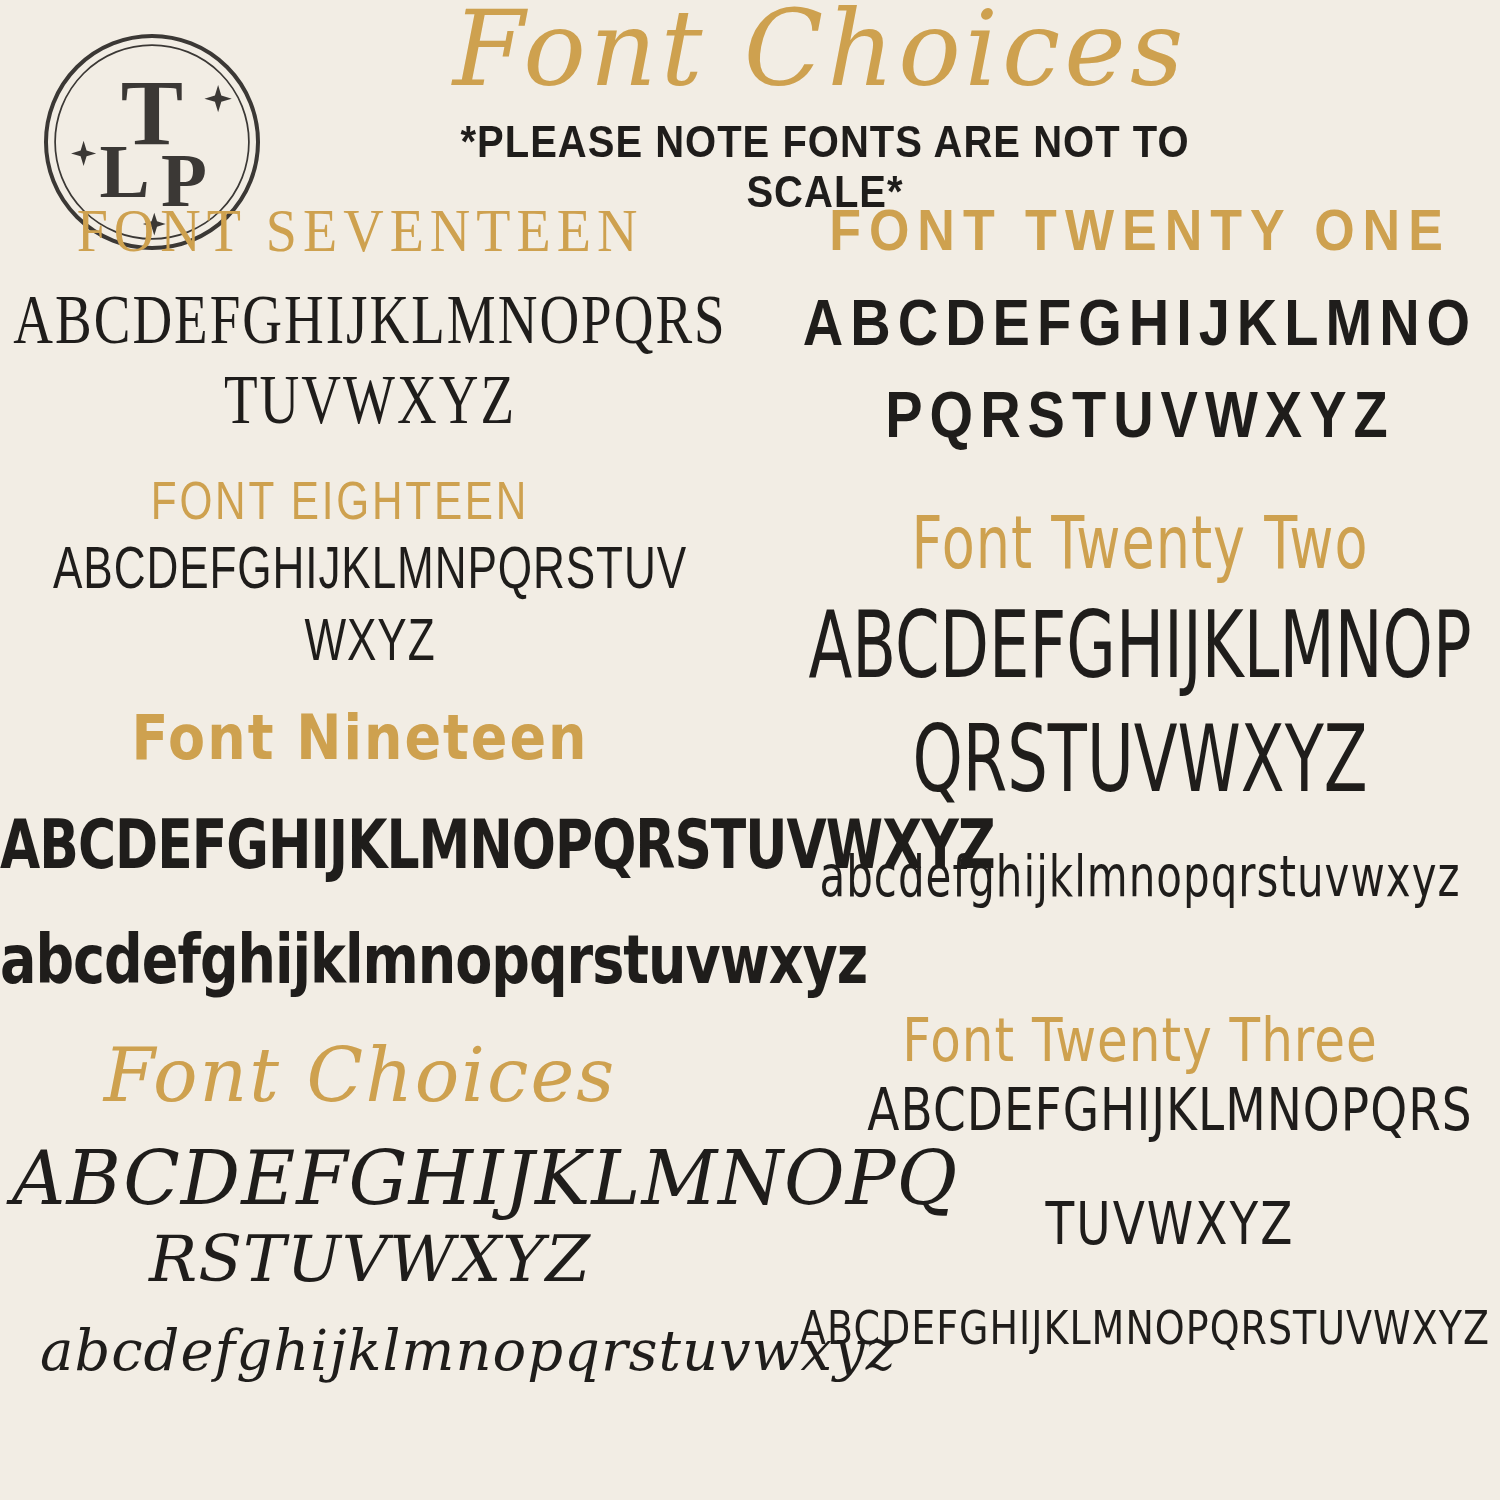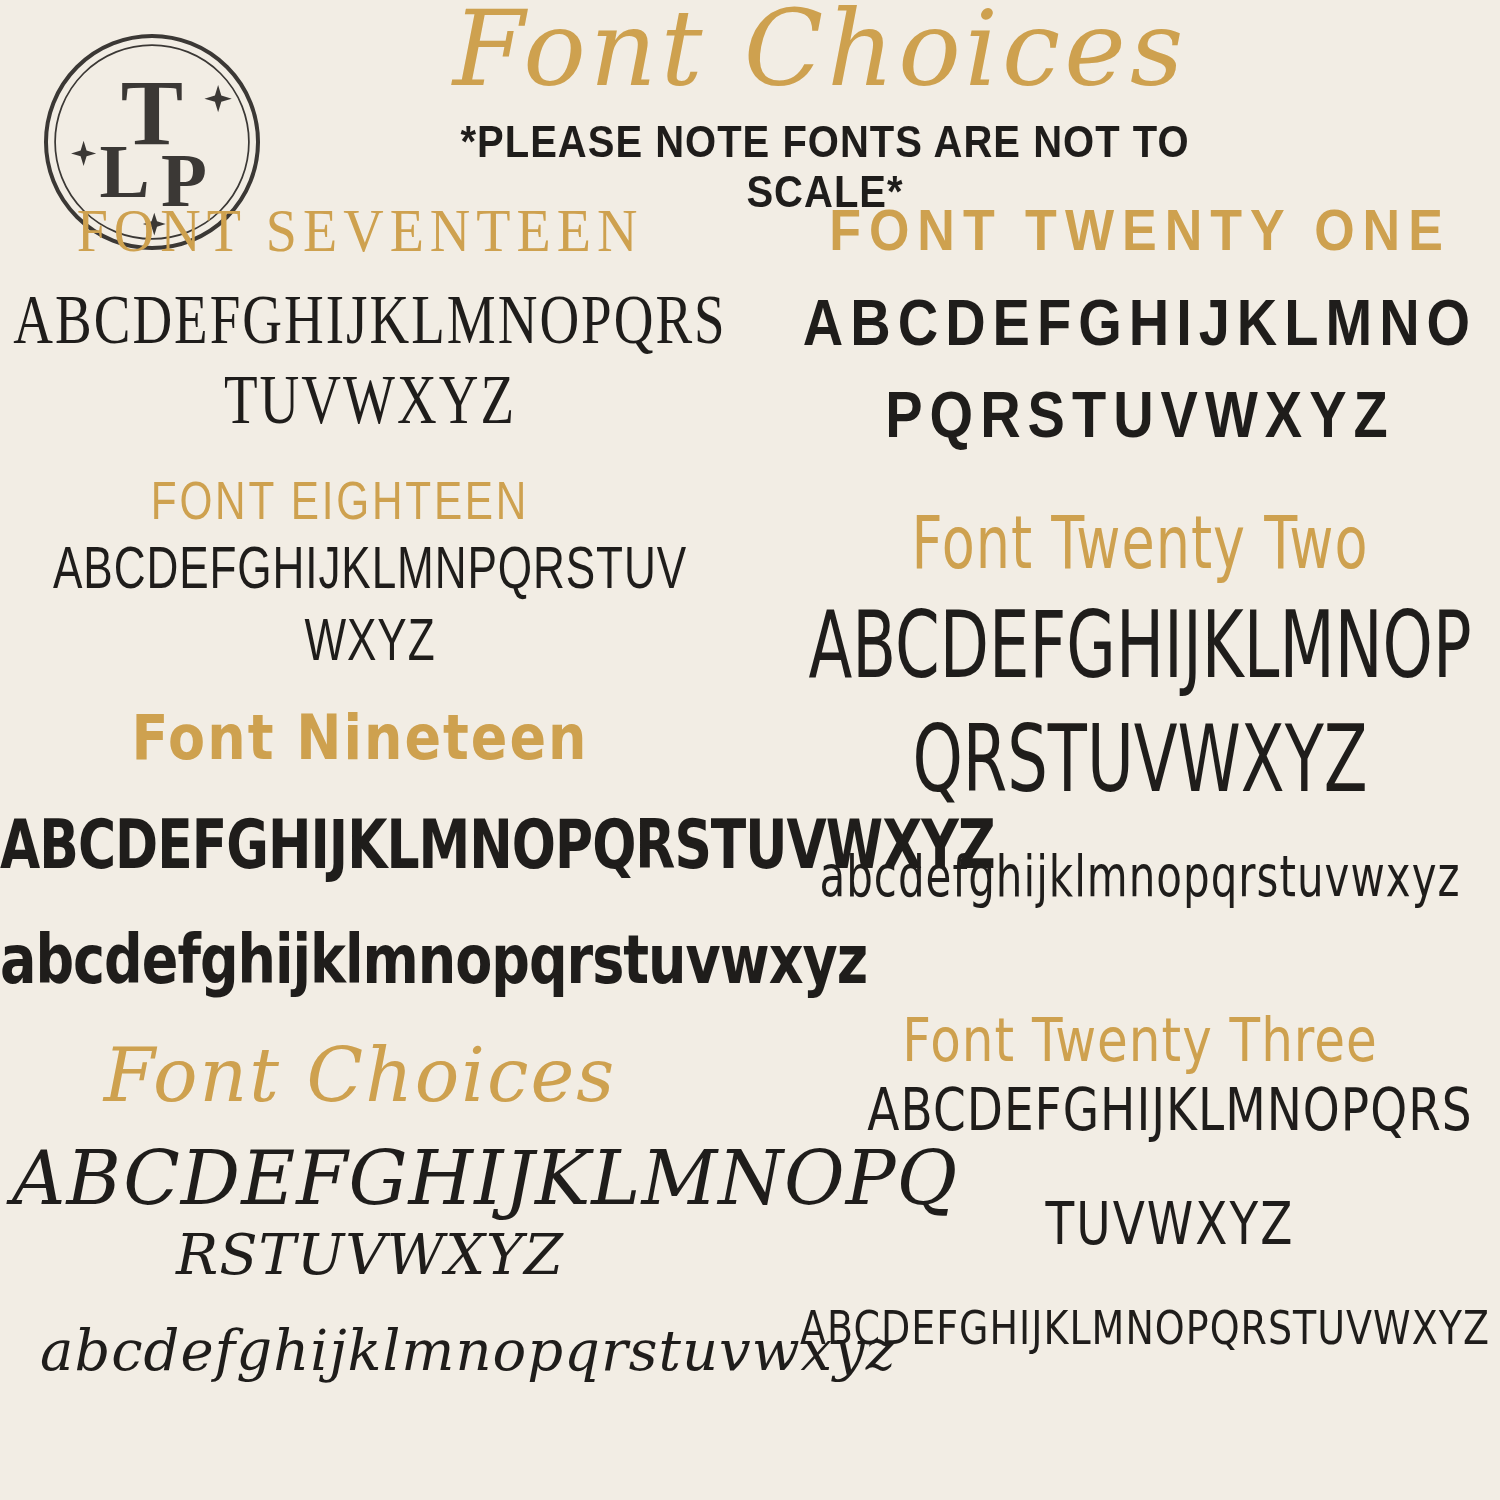--- a/index.html
+++ b/index.html
@@ -54,21 +54,21 @@
   
   .f19{font-family:"DejaVu Sans", sans-serif;font-weight:bold;}
   #f19-title{left:60px;top:706px;width:600px;font-size:54px;letter-spacing:2px;transform:scaleY(1.15);}
   #f19-l1{left:0px;top:815px;width:850px;font-size:52px;letter-spacing:-1px;transform:scaleY(1.3);}
   #f19-l2{left:0px;top:928px;width:850px;font-size:54px;letter-spacing:-1px;transform:scaleY(1.25);}
 
   
   .f20{font-family:"DejaVu Serif", serif;font-style:italic;}
   #f20-title{left:60px;top:1032px;width:600px;font-size:74px;letter-spacing:2px;}
   #f20-l1{left:12px;top:1135px;width:890px;font-size:74px;letter-spacing:1px;}
-  #f20-l2{left:0px;top:1222px;width:740px;font-size:56px;letter-spacing:1px;}
+  #f20-l2{left:0px;top:1222px;width:740px;font-size:64px;letter-spacing:1px;}
   #f20-l3{left:40px;top:1318px;width:740px;font-size:56px;letter-spacing:1px;}
 
   
   .f21{font-family:"Liberation Sans", sans-serif;font-weight:bold;}
   #f21-title{left:800px;top:200px;width:680px;font-size:52px;letter-spacing:8px;transform:scaleY(1.1);}
   #f21-l1{left:790px;top:290px;width:700px;font-size:56px;letter-spacing:7px;transform:scaleY(1.15);}
   #f21-l2{left:790px;top:382px;width:700px;font-size:56px;letter-spacing:7px;transform:scaleY(1.15);}
 
   
   .f22{font-family:"DejaVu Sans", sans-serif;font-weight:normal;}

